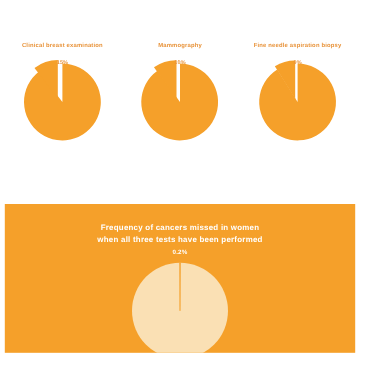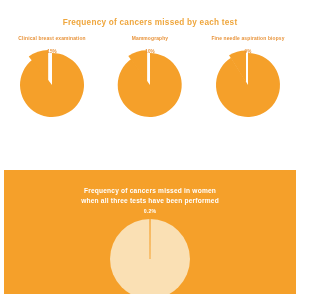--- a/index.html
+++ b/index.html
@@ -152,21 +152,20 @@
   }
   .bottom-pie-wrap svg { display: block; }
 </style>
 </head>
 <body>
 
 <div class="infographic">
 
   <div class="top-section">
 
-    <div class="main-title">Frequency of cancers missed by each test</div>
 
     <div class="pies-row">
 
       <div class="pie-block">
         <div class="pie-label">Clinical breast examination</div>
         <div class="pie-wrap">
           <div class="pie-pct shift-left">15%</div>
           <svg width="82" height="72" viewBox="0 0 82 72">
 
             <path d="M 41 37 L 41 5 A 32 32 0 1 1 21.55 11.6 Z" fill="#F5A02A"></path>

